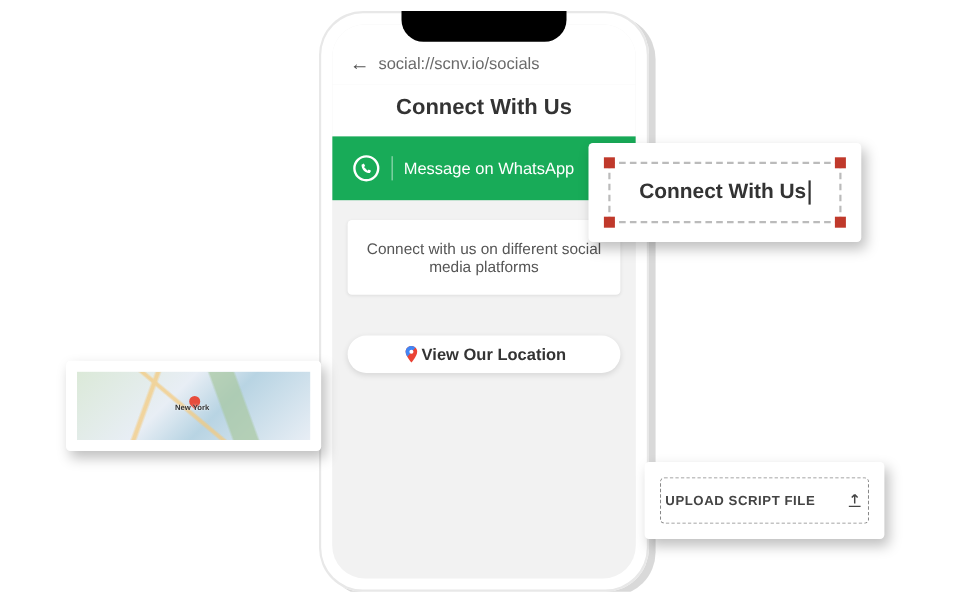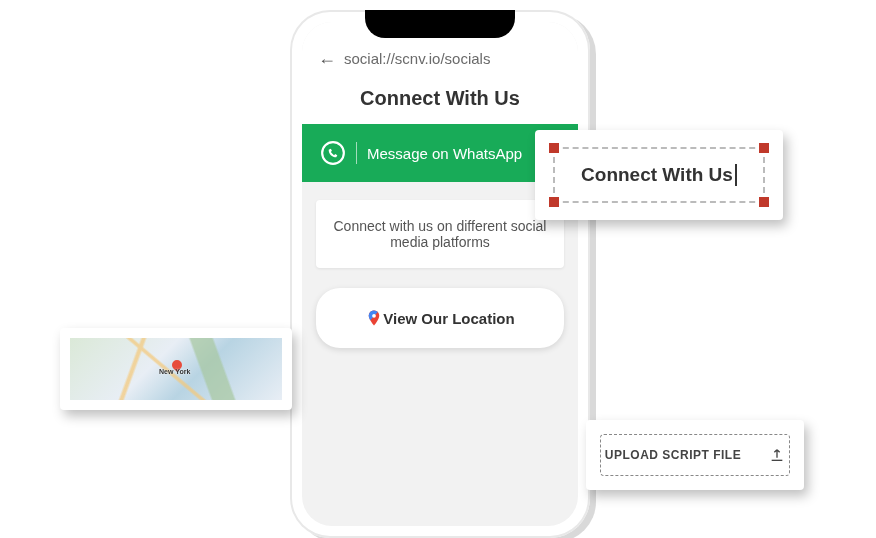--- a/index.html
+++ b/index.html
@@ -69,34 +69,34 @@
   gap: 10px;
   padding: 16px 18px;
   color: #fff;
   font-size: 15px;
   font-weight: 500;
 }
 .whatsapp { background: #18ab58; }
 .instagram { background: linear-gradient(90deg, #8a3ab9 0%, #e74694 40%, #fd7e14 100%); }
 .divider-bar { width: 1px; height: 22px; background: rgba(255,255,255,0.6); }
 .desc-card {
-  margin: 18px 14px 12px;
+  margin: 18px 14px 29px;
   background: #fff;
   border-radius: 4px;
   padding: 18px 14px;
   text-align: center;
   font-size: 14px;
   color: #555;
   box-shadow: 0 1px 3px rgba(0,0,0,0.08);
 }
 .loc-btn, .dl-btn {
   margin: 8px 14px;
   background: #fff;
   border-radius: 24px;
-  padding: 21px 14px;
+  padding: 8px 14px;
   text-align: center;
   font-size: 15px;
   font-weight: 700;
   color: #333;
   box-shadow: 0 2px 6px rgba(0,0,0,0.12);
   display: flex;
   align-items: center;
   justify-content: center;
   gap: 0;
 }

